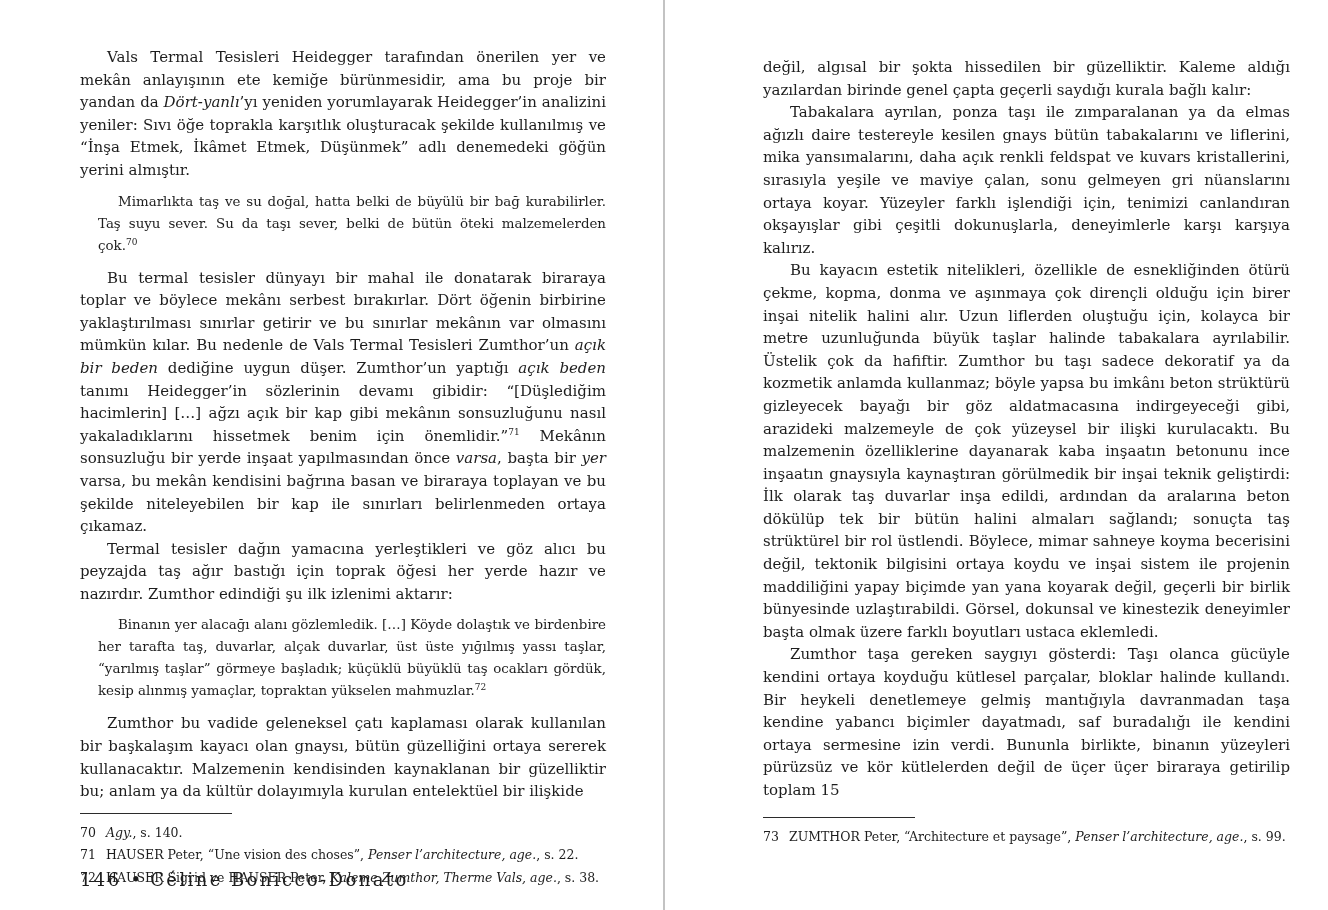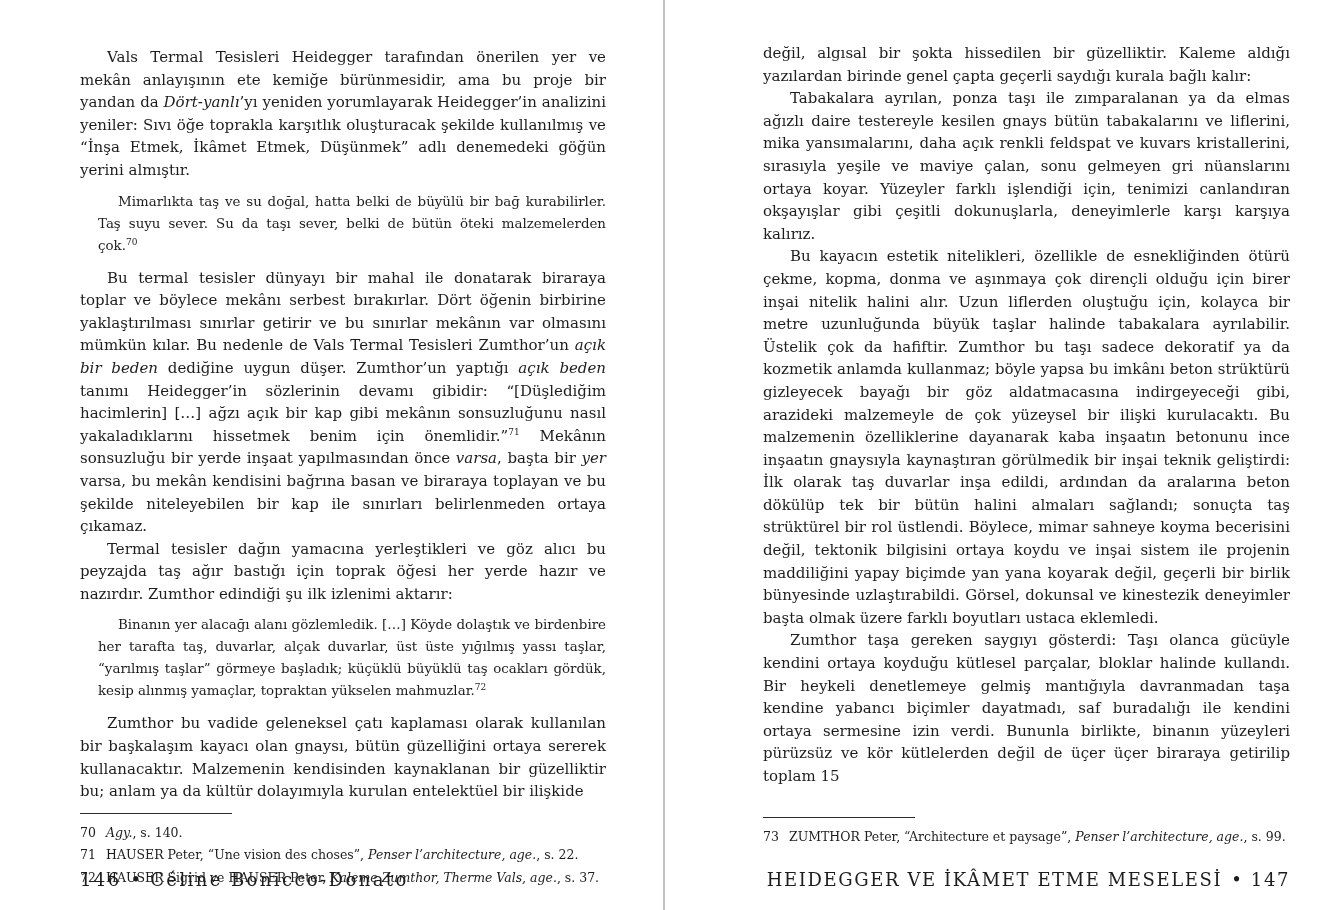--- a/index.html
+++ b/index.html
@@ -6,21 +6,21 @@
   .spread{
     position:relative;width:1328px;height:910px;background:#ffffff;
     font-family:"DejaVu Serif", serif;color:#1d1d1d;overflow:hidden;
   }
   .divider{position:absolute;left:663px;top:0;width:2px;height:910px;background:#c3c3c3;}
   .page{
     position:absolute;top:0;height:910px;width:664px;
     display:flex;flex-direction:column;box-sizing:border-box;overflow:hidden;
   }
   .page.left{left:0;padding:46px 58px 62px 80px;}
-  .page.right{left:664px;padding:42px 38px 62px 99px;}
+  .page.right{left:664px;padding:56px 38px 62px 99px;}
   .para{margin:0;text-align:justify;}
   .para.body{font-size:15px;line-height:22.6px;}
   .para.indent{text-indent:27px;}
   .para.quote{
     font-size:13.4px;line-height:22px;margin:9px 0 10px 0;
     padding-left:18px;text-indent:20px;
   }
   .para em{font-style:italic;}
   sup{font-size:9px;line-height:0;vertical-align:super;letter-spacing:0;}
   .footnotes{margin-top:auto;}
@@ -53,21 +53,21 @@
           <div class="footnote">
             <span class="fn-num">70</span>
             <span class="fn-text"><em>Agy.</em><span>, s. 140.</span></span>
           </div>
           <div class="footnote">
             <span class="fn-num">71</span>
             <span class="fn-text"><span>HAUSER Peter, “Une vision des choses”, </span><em>Penser l’architecture, age.</em><span>, s. 22.</span></span>
           </div>
           <div class="footnote">
             <span class="fn-num">72</span>
-            <span class="fn-text"><span>HAUSER Sigrid ve HAUSER Peter, </span><em>Kaleme Zumthor, Therme Vals, age.</em><span>, s. 37.</span></span>
+            <span class="fn-text"><span>HAUSER Sigrid ve HAUSER Peter, </span><em>Kaleme Zumthor, Therme Vals, age.</em><span>, s. 38.</span></span>
           </div>
         </div>
     </div>
     <div class="footer">
       <span>146</span><span class="bullet">•</span><span>Céline Bonicco-Donato</span>
     </div>
   </div>
 
   <div class="divider"></div>
 
@@ -80,18 +80,15 @@
       </div>
     <div class="footnotes">
       <div class="fn-sep"></div>
       <div>
           <div class="footnote">
             <span class="fn-num">73</span>
             <span class="fn-text"><span>ZUMTHOR Peter, “Architecture et paysage”, </span><em>Penser l’architecture, age.</em><span>, s. 99.</span></span>
           </div>
         </div>
     </div>
-    <div class="footer">
-      <span>HEIDEGGER VE İKÂMET ETME MESELESİ</span><span class="bullet">•</span><span>147</span>
-    </div>
   </div>
 
 </div>
 
 </body></html>

